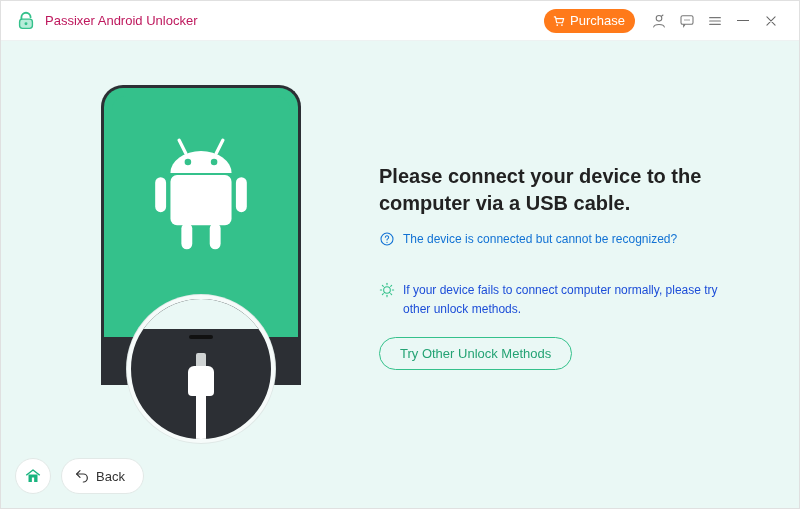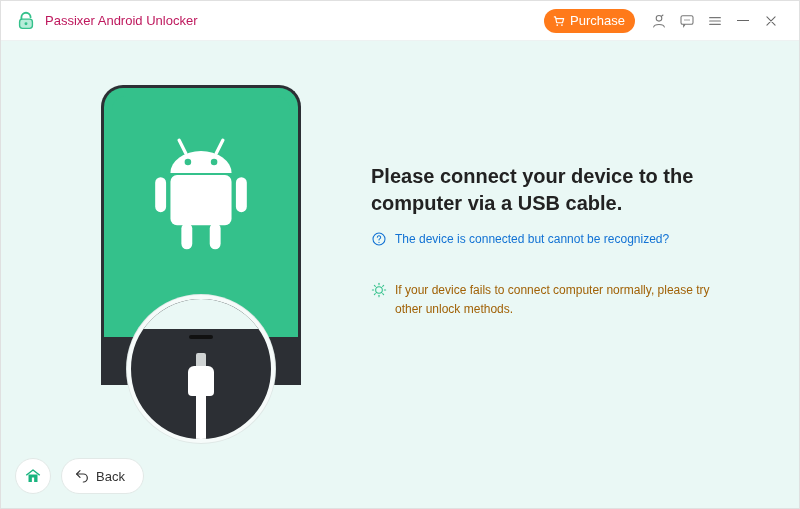--- a/index.html
+++ b/index.html
@@ -47,20 +47,21 @@
   }
   .minline { width: 12px; height: 1.5px; background: #666; display: block; }
 
   
   .main {
     position: absolute;
     top: 40px; left: 0; right: 0; bottom: 0;
     background: #eaf8f5;
     padding: 36px 40px 0 40px;
     display: flex;
+    gap: 8px;
   }
 
   
   .illus {
     width: 260px; height: 320px;
     position: relative;
     margin-left: 30px;
     margin-top: 8px;
   }
   .phone {
@@ -124,21 +125,21 @@
   }
   .help-row {
     margin-top: 14px;
     display: flex; align-items: center; gap: 8px;
     font-size: 12px;
   }
   .help-link { color: #1272d4; cursor: pointer; }
   .tip-row {
     margin-top: 34px;
     display: flex; gap: 8px;
-    font-size: 12px; color: #a16207;
+    font-size: 12px; color: #1d4ed8;
     line-height: 1.6;
     max-width: 360px;
   }
   .tip-icon { color:#34c18b; flex-shrink:0; margin-top:1px; }
   .outline-btn {
     margin-top: 18px;
     border: 1.5px solid #34c18b;
     color: #24a374;
     background: transparent;
     border-radius: 18px;
@@ -278,20 +279,21 @@
             <line x1="5" y1="5" x2="6.5" y2="6.5"></line>
               <line x1="17.5" y1="17.5" x2="19" y2="19"></line>
             <line x1="5" y1="19" x2="6.5" y2="17.5"></line>
               <line x1="17.5" y1="6.5" x2="19" y2="5"></line>
           </g>
         </svg>
       </span>
       <span>If your device fails to connect computer normally, please try other unlock methods.</span>
     </div>
 
+    <button class="outline-btn">Try Other Unlock Methods</button>
   </div>
 
   <div class="bottom-ctrls">
     <div class="home-btn">
       <svg width="18" height="18" viewBox="0 0 24 24">
         <path d="M3 11l9-7 9 7" stroke="#19b47f" stroke-width="2" fill="none" stroke-linejoin="round"></path>
         <path d="M6 10v10h12V10" fill="#19b47f"></path>
         <rect x="10.5" y="14" width="3" height="6" fill="#fff"></rect>
       </svg>
     </div>

